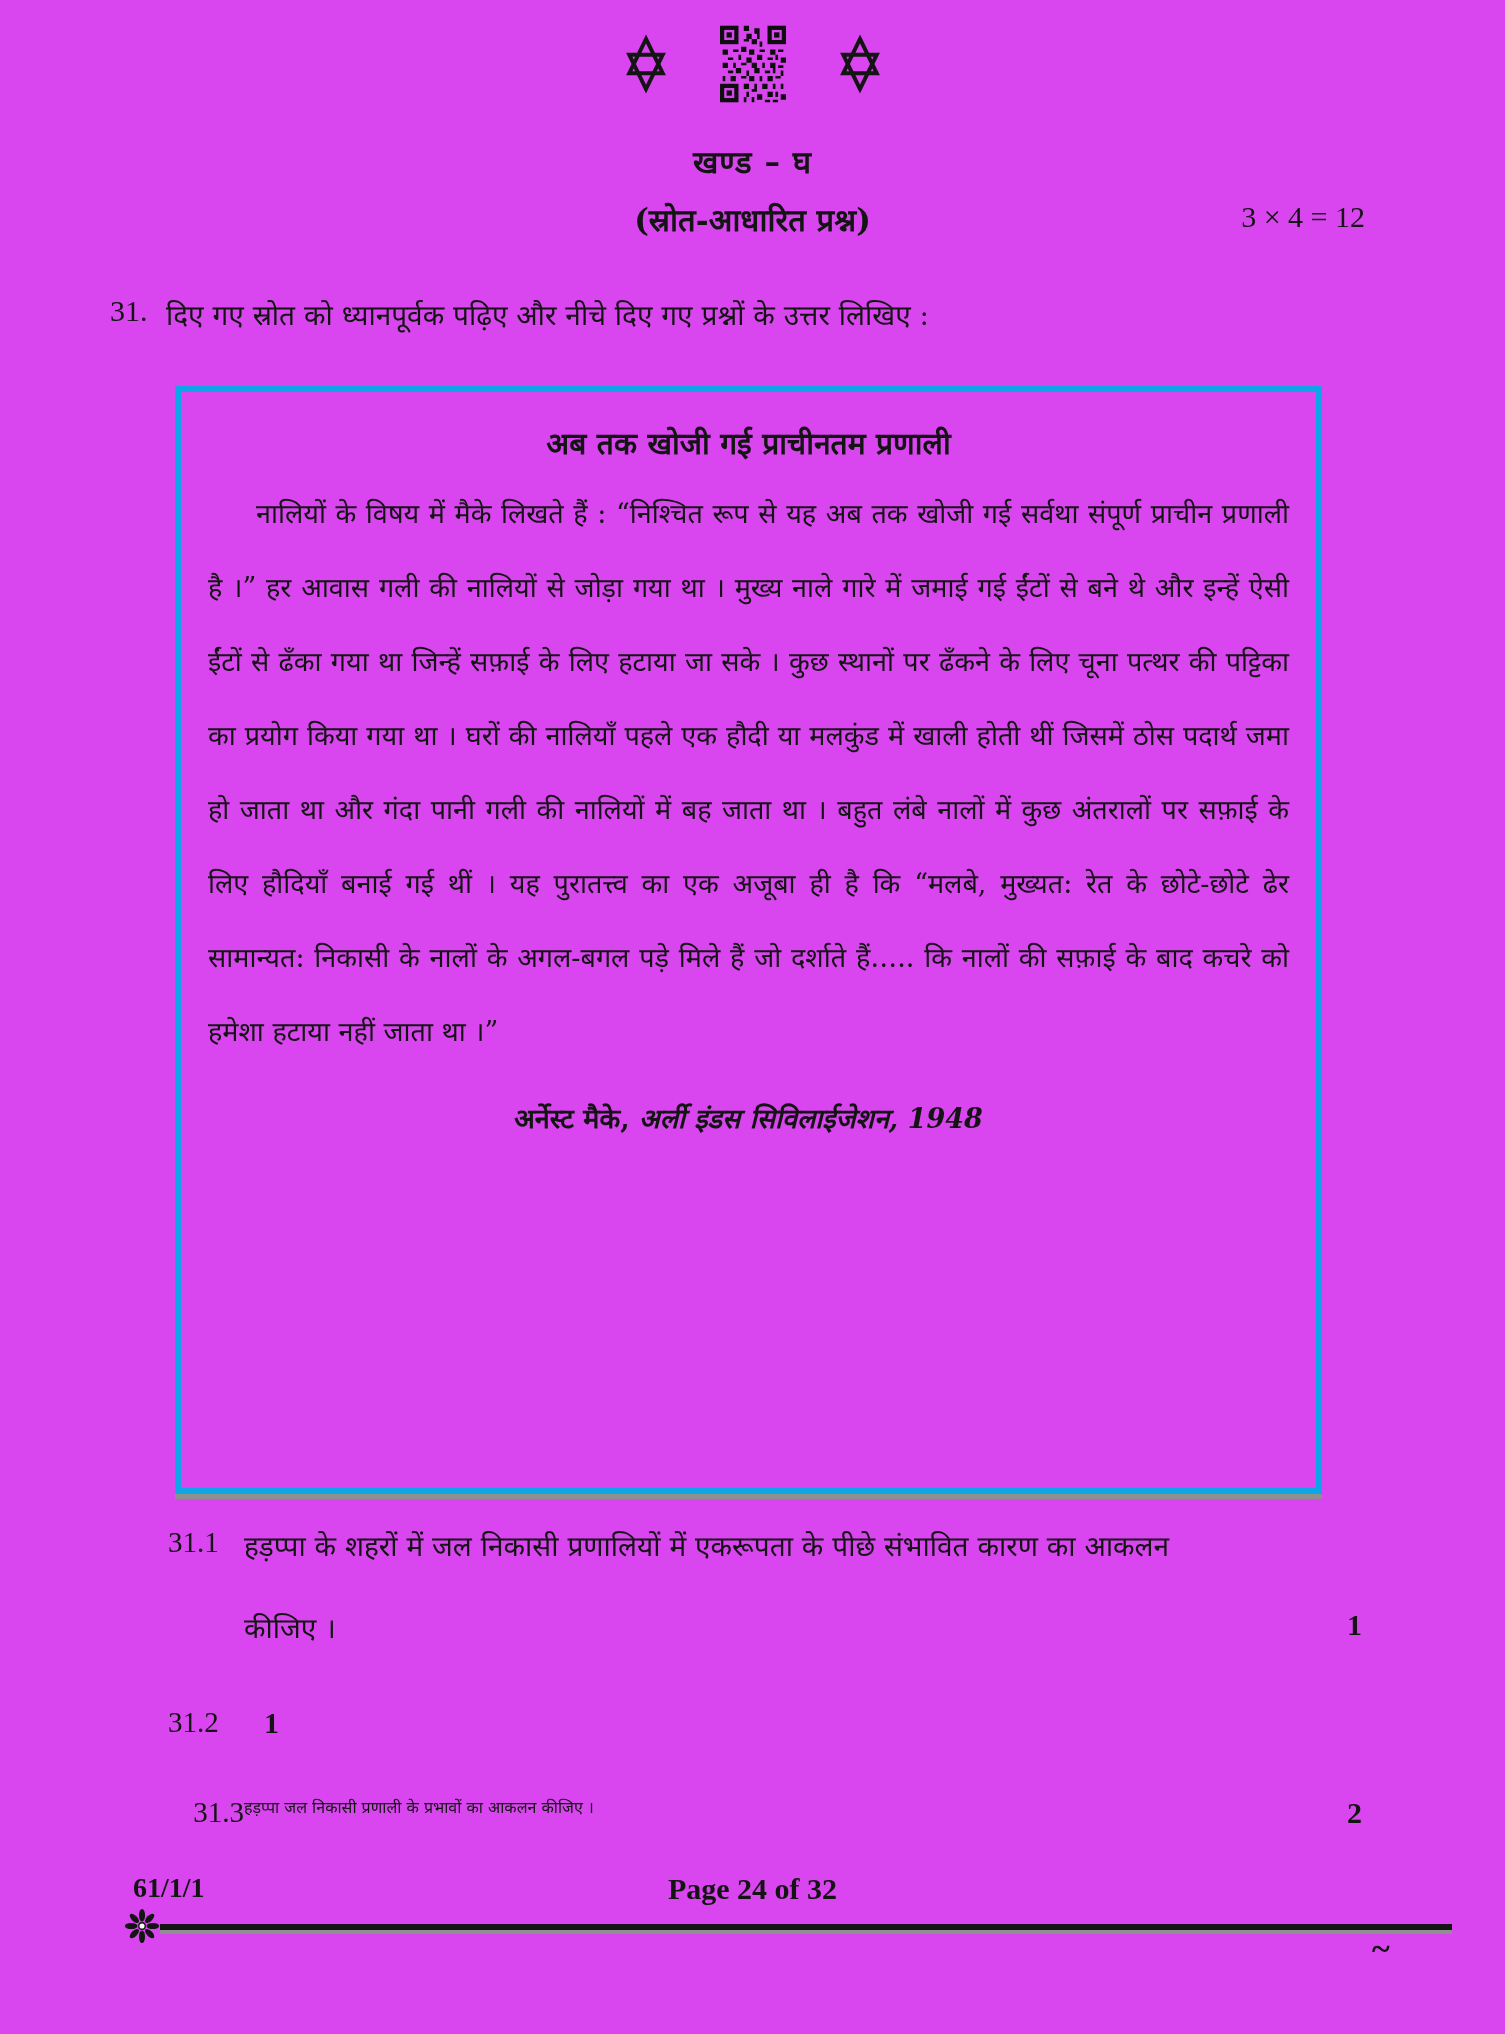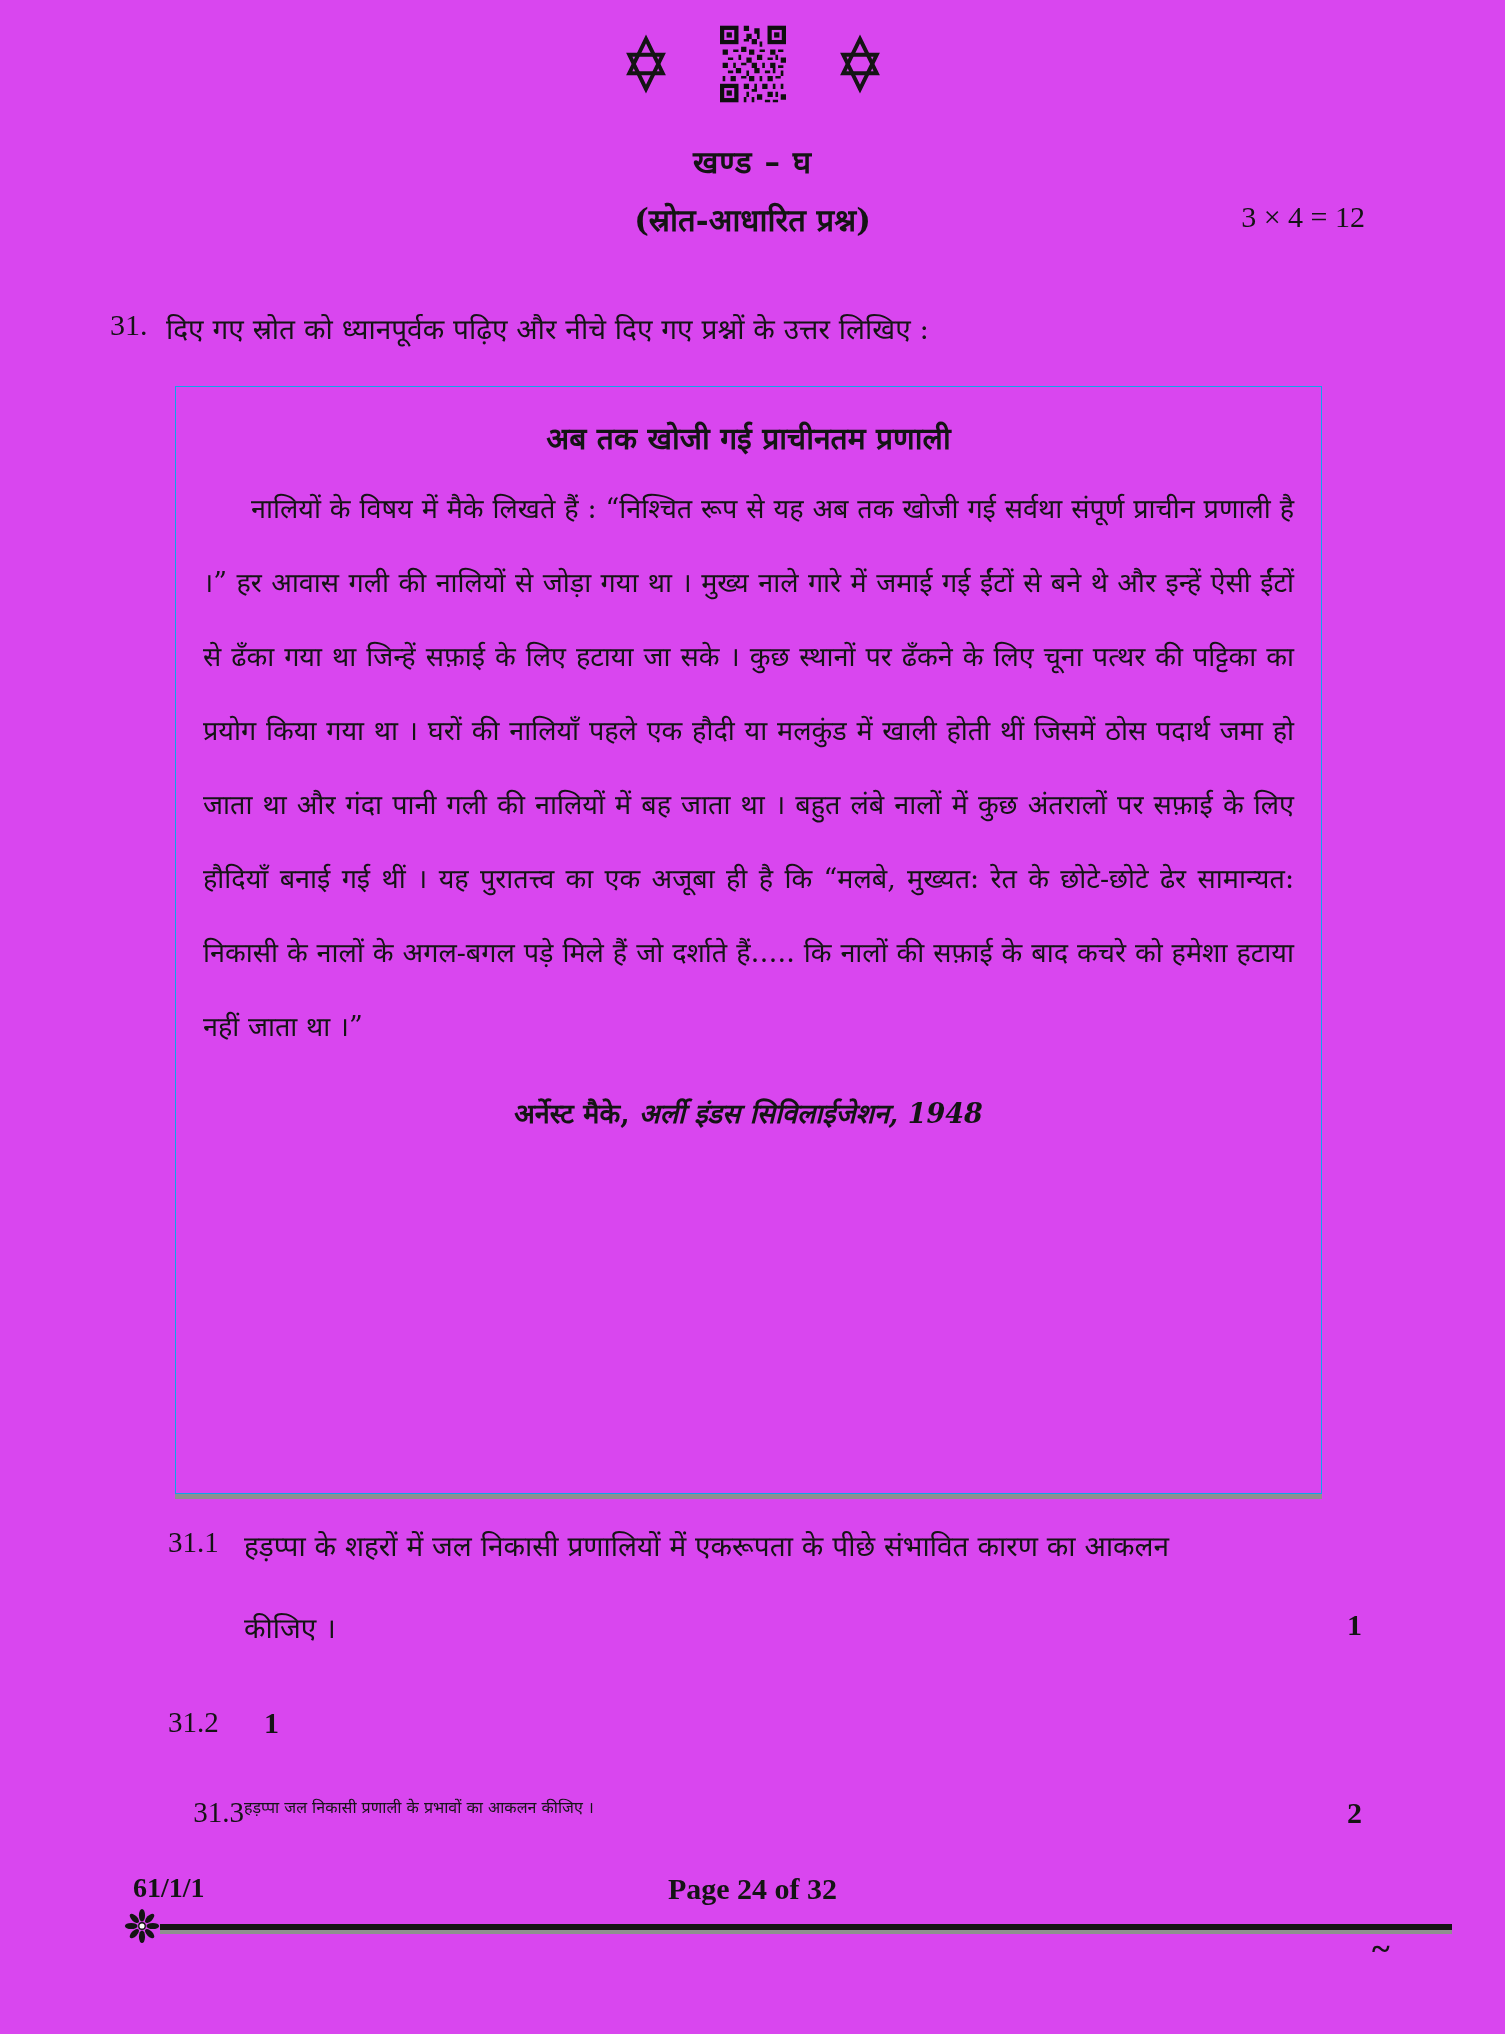--- a/index.html
+++ b/index.html
@@ -32,30 +32,30 @@
     position:absolute;left:0;width:100%;text-align:center;
     font-size:31px;font-weight:bold;
   }
   .marks-scheme{
     position:absolute;right:140px;top:2px;
     font-size:30px;font-weight:normal;
   }
 
   
   .question-row{
-    position:absolute;top:308px;left:110px;width:1260px;
+    position:absolute;top:294px;left:110px;width:1260px;
     display:flex;align-items:flex-start;
   }
   .q-number{font-size:30px;width:56px;flex:none;}
   .q-intro{font-size:28px;padding-top:1px;}
 
   
   .source-box{
     position:absolute;top:386px;left:175px;width:1147px;height:1108px;
-    border:1px solid #0ea5e9;
+    border:6px solid #0ea5e9;
     box-shadow:0 5px 0 #8f8f8f;
     box-sizing:border-box;
     padding:30px 14px 16px 14px;
   }
   .box-title{
     text-align:center;font-size:30px;font-weight:bold;margin-bottom:14px;
   }
   .box-para{
     margin:13px;font-size:27px;line-height:74px;
     text-align:justify;text-indent:48px;

